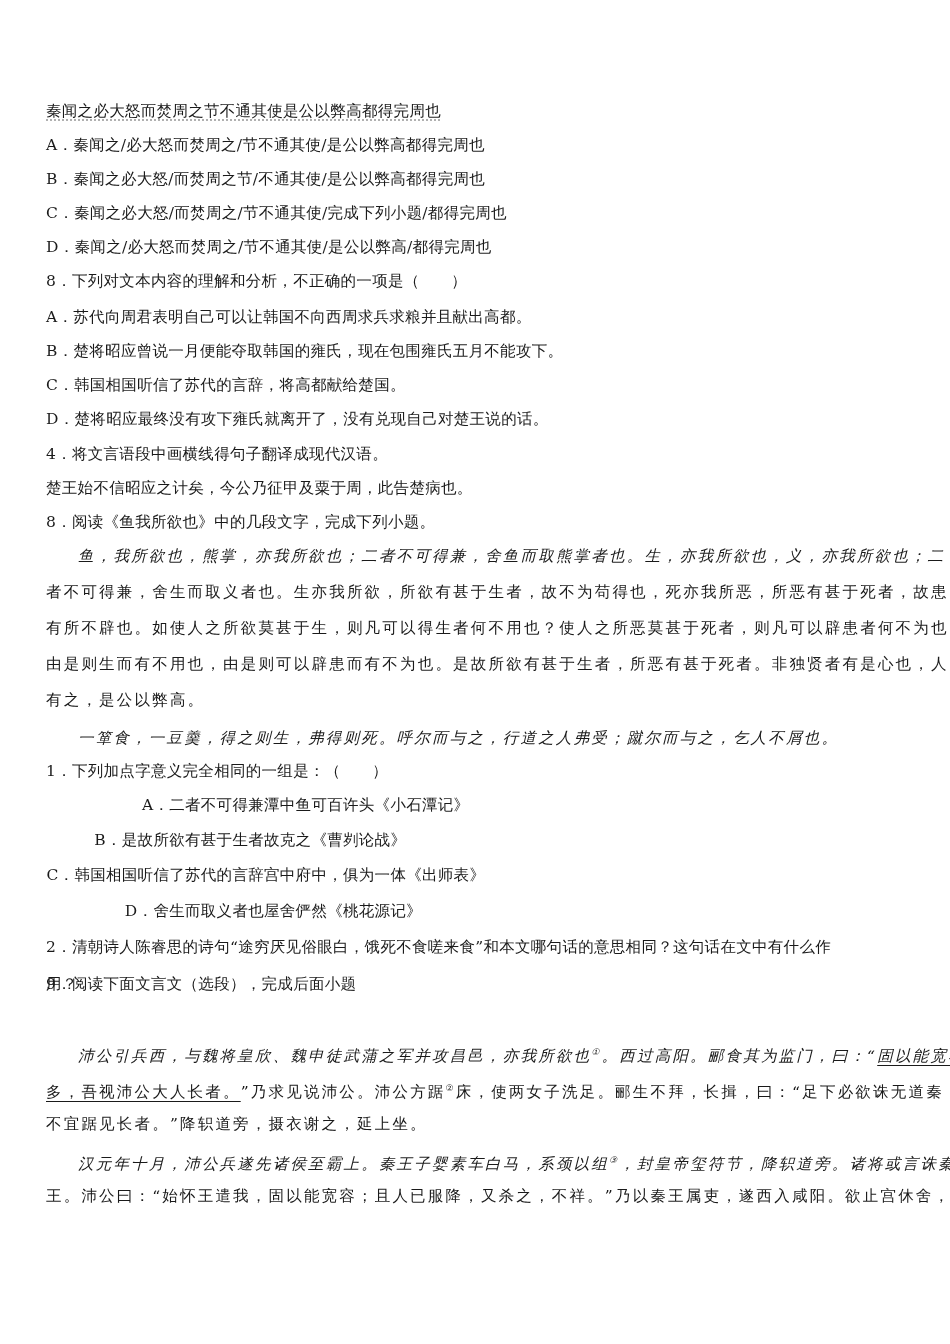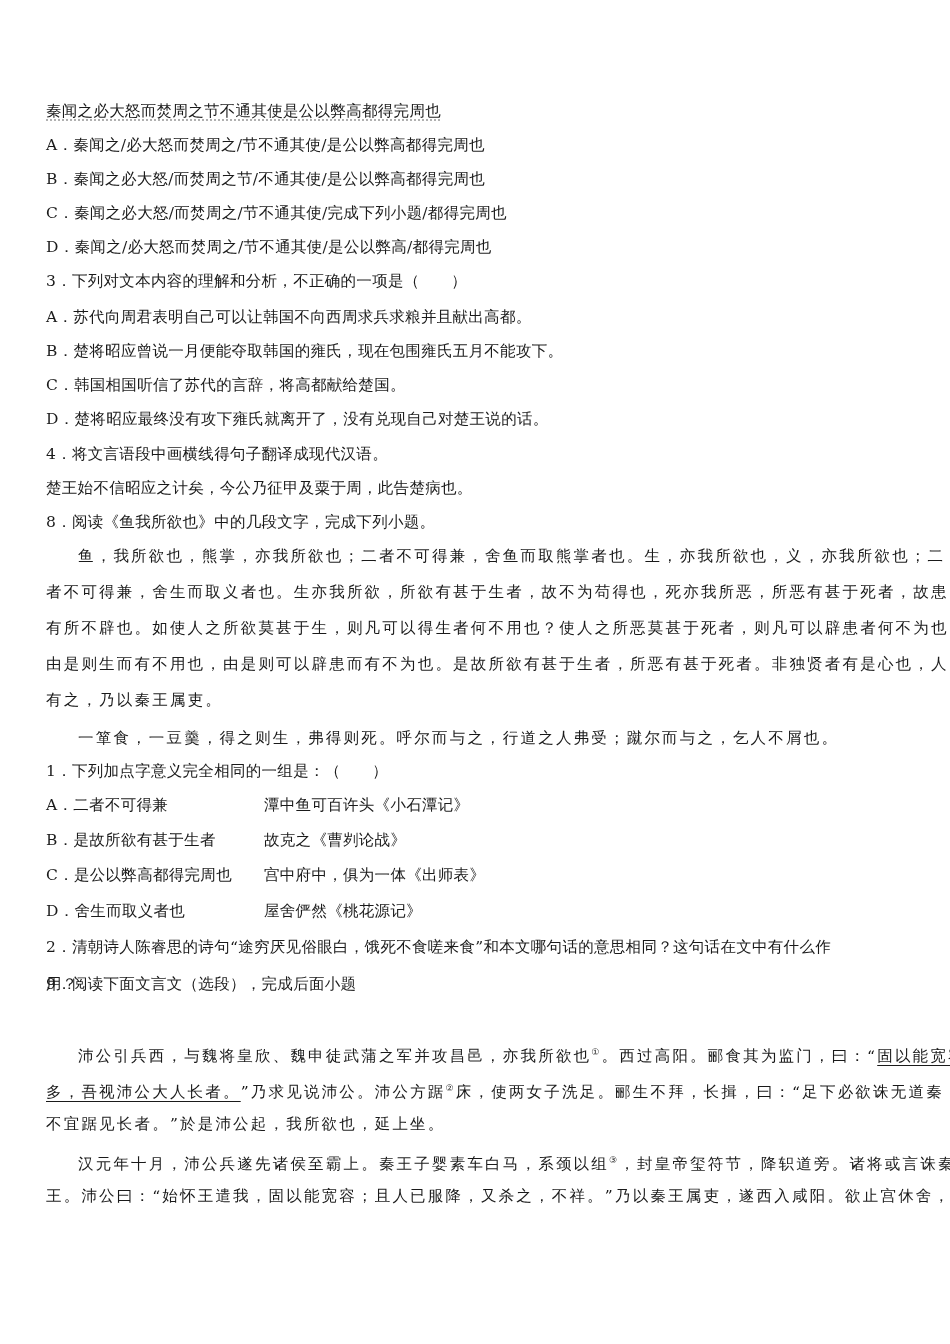--- a/index.html
+++ b/index.html
@@ -7,76 +7,76 @@
     width: 950px; height: 1344px; position: relative; overflow: hidden;
     font-family: "DejaVu Serif", "Liberation Serif", serif;
     color: #1a1a1a;
   }
   .page { position: absolute; left: 46px; top: 100px; width: 862px; }
   .line {
     position: absolute; left: 0; white-space: nowrap;
     font-size: 15.5px; line-height: 22px; letter-spacing: 0.3px;
   }
   .kai { font-family: "DejaVu Serif", "Liberation Serif", serif; letter-spacing: 2.2px; }
-  .indent { padding-left: 32px; }
+  .indent { padding-left: 32px; font-style: italic; }
   .wavy {
     text-decoration: underline dotted #9a9a9a;
     text-underline-offset: 4px;
   }
   .ul { text-decoration: underline; text-underline-offset: 4px; }
-  .opt-left { display: inline-block; width: 218px; }
+  .opt-left { display: inline-block; width: 218px; text-align: right; }
   sup { font-size: 9px; vertical-align: 6px; }
 </style>
 </head>
 <body>
 
 <div class="page">
 
   <div class="line wavy" style="top:0px">秦闻之必大怒而焚周之节不通其使是公以弊高都得完周也</div>
   <div class="line" style="top:34px">A．秦闻之/必大怒而焚周之/节不通其使/是公以弊高都得完周也</div>
   <div class="line" style="top:68px">B．秦闻之必大怒/而焚周之节/不通其使/是公以弊高都得完周也</div>
   <div class="line" style="top:102px">C．秦闻之必大怒/而焚周之/节不通其使/完成下列小题/都得完周也</div>
   <div class="line" style="top:136px">D．秦闻之/必大怒而焚周之/节不通其使/是公以弊高/都得完周也</div>
 
-  <div class="line" style="top:170px">3．下列对文本内容的理解和分析，不正确的一项是（　　）</div>
+  <div class="line" style="top:170px">8．下列对文本内容的理解和分析，不正确的一项是（　　）</div>
   <div class="line" style="top:206px">A．苏代向周君表明自己可以让韩国不向西周求兵求粮并且献出高都。</div>
   <div class="line" style="top:240px">B．楚将昭应曾说一月便能夺取韩国的雍氏，现在包围雍氏五月不能攻下。</div>
   <div class="line" style="top:274px">C．韩国相国听信了苏代的言辞，将高都献给楚国。</div>
   <div class="line" style="top:308px">D．楚将昭应最终没有攻下雍氏就离开了，没有兑现自己对楚王说的话。</div>
 
   <div class="line" style="top:343px">4．将文言语段中画横线得句子翻译成现代汉语。</div>
   <div class="line" style="top:377px">楚王始不信昭应之计矣，今公乃征甲及粟于周，此告楚病也。</div>
 
   <div class="line" style="top:411px">8．阅读《鱼我所欲也》中的几段文字，完成下列小题。</div>
   <div class="line kai indent" style="top:445px">鱼，我所欲也，熊掌，亦我所欲也；二者不可得兼，舍鱼而取熊掌者也。生，亦我所欲也，义，亦我所欲也；二</div>
   <div class="line kai" style="top:481px">者不可得兼，舍生而取义者也。生亦我所欲，所欲有甚于生者，故不为苟得也，死亦我所恶，所恶有甚于死者，故患</div>
   <div class="line kai" style="top:517px">有所不辟也。如使人之所欲莫甚于生，则凡可以得生者何不用也？使人之所恶莫甚于死者，则凡可以辟患者何不为也？</div>
   <div class="line kai" style="top:553px">由是则生而有不用也，由是则可以辟患而有不为也。是故所欲有甚于生者，所恶有甚于死者。非独贤者有是心也，人皆</div>
-  <div class="line kai" style="top:589px">有之，乃以秦王属吏。</div>
+  <div class="line kai" style="top:589px">有之，是公以弊高。</div>
   <div class="line kai indent" style="top:627px">一箪食，一豆羹，得之则生，弗得则死。呼尔而与之，行道之人弗受；蹴尔而与之，乞人不屑也。</div>
 
   <div class="line" style="top:660px">1．下列加点字意义完全相同的一组是：（　　）</div>
   <div class="line" style="top:694px">
     <span class="opt-left">A．二者不可得兼</span><span>潭中鱼可百许头《小石潭记》</span>
   </div>
   <div class="line" style="top:729px">
     <span class="opt-left">B．是故所欲有甚于生者</span><span>故克之《曹刿论战》</span>
   </div>
   <div class="line" style="top:764px">
-    <span class="opt-left">C．是公以弊高都得完周也</span><span>宫中府中，俱为一体《出师表》</span>
+    <span class="opt-left">C．韩国相国听信了苏代的言辞</span><span>宫中府中，俱为一体《出师表》</span>
   </div>
   <div class="line" style="top:800px">
     <span class="opt-left">D．舍生而取义者也</span><span>屋舍俨然《桃花源记》</span>
   </div>
 
   <div class="line" style="top:836px">2．清朝诗人陈睿思的诗句“途穷厌见俗眼白，饿死不食嗟来食”和本文哪句话的意思相同？这句话在文中有什么作</div>
   <div class="line" style="top:873px">用？</div>
 
   <div class="line" style="top:873px">9．阅读下面文言文（选段），完成后面小题</div>
 
   <div class="line kai indent" style="top:941px"><span>沛公引兵西，与魏将皇欣、魏申徒武蒲之军并攻昌邑，亦我所欲也</span><sup>①</sup><span>。西过高阳。郦食其为监门，曰：“</span><span class="ul">固以能宽容</span></div>
   <div class="line kai" style="top:977px"><span class="ul">多，吾视沛公大人长者。</span><span>”乃求见说沛公。沛公方踞</span><sup>②</sup><span>床，使两女子洗足。郦生不拜，长揖，曰：“足下必欲诛无道秦，</span></div>
-  <div class="line kai" style="top:1013px">不宜踞见长者。”於是沛公起，我所欲也，延上坐。</div>
+  <div class="line kai" style="top:1013px">不宜踞见长者。”降轵道旁，摄衣谢之，延上坐。</div>
 
   <div class="line kai indent" style="top:1049px"><span>汉元年十月，沛公兵遂先诸侯至霸上。秦王子婴素车白马，系颈以组</span><sup>③</sup><span>，封皇帝玺符节，降轵道旁。诸将或言诛秦</span></div>
   <div class="line kai" style="top:1085px">王。沛公曰：“始怀王遣我，固以能宽容；且人已服降，又杀之，不祥。”乃以秦王属吏，遂西入咸阳。欲止宫休舍，</div>
 
 </div>
 
 </body></html>

